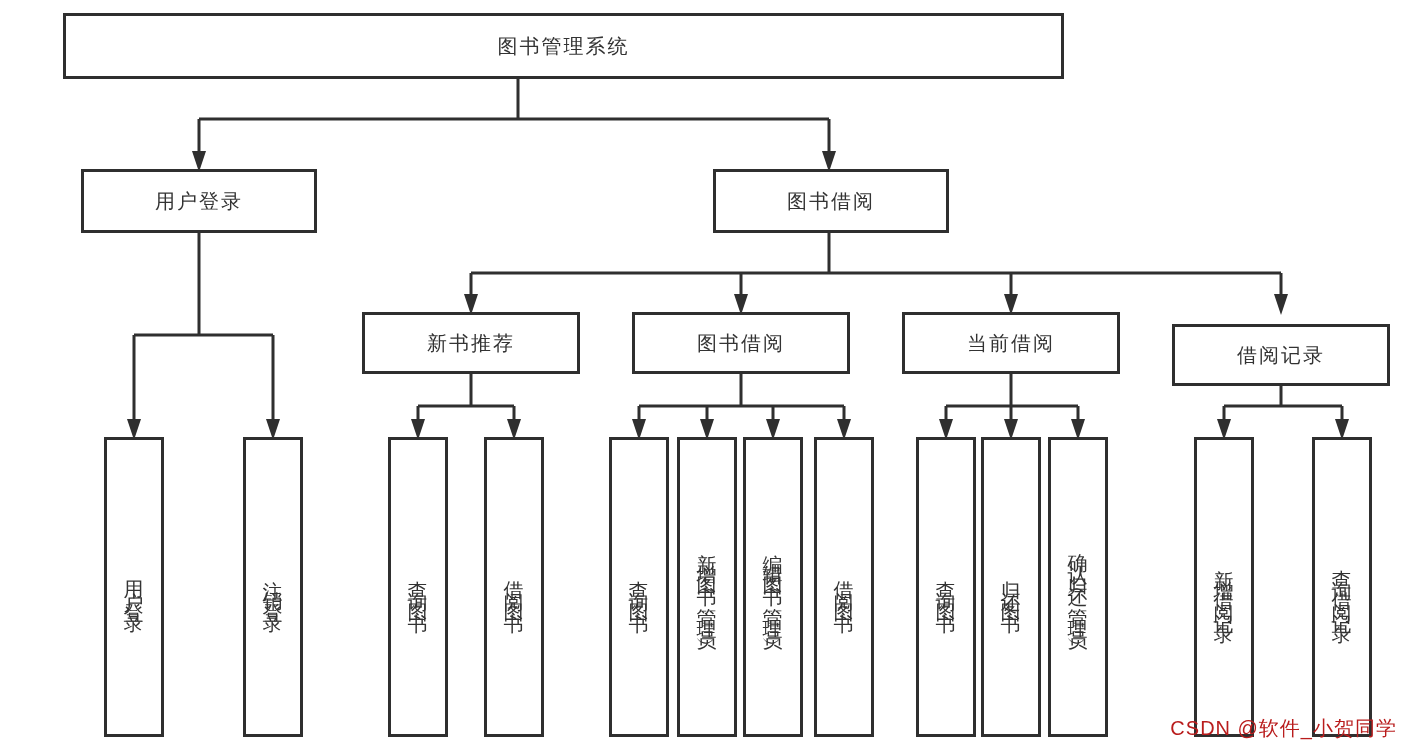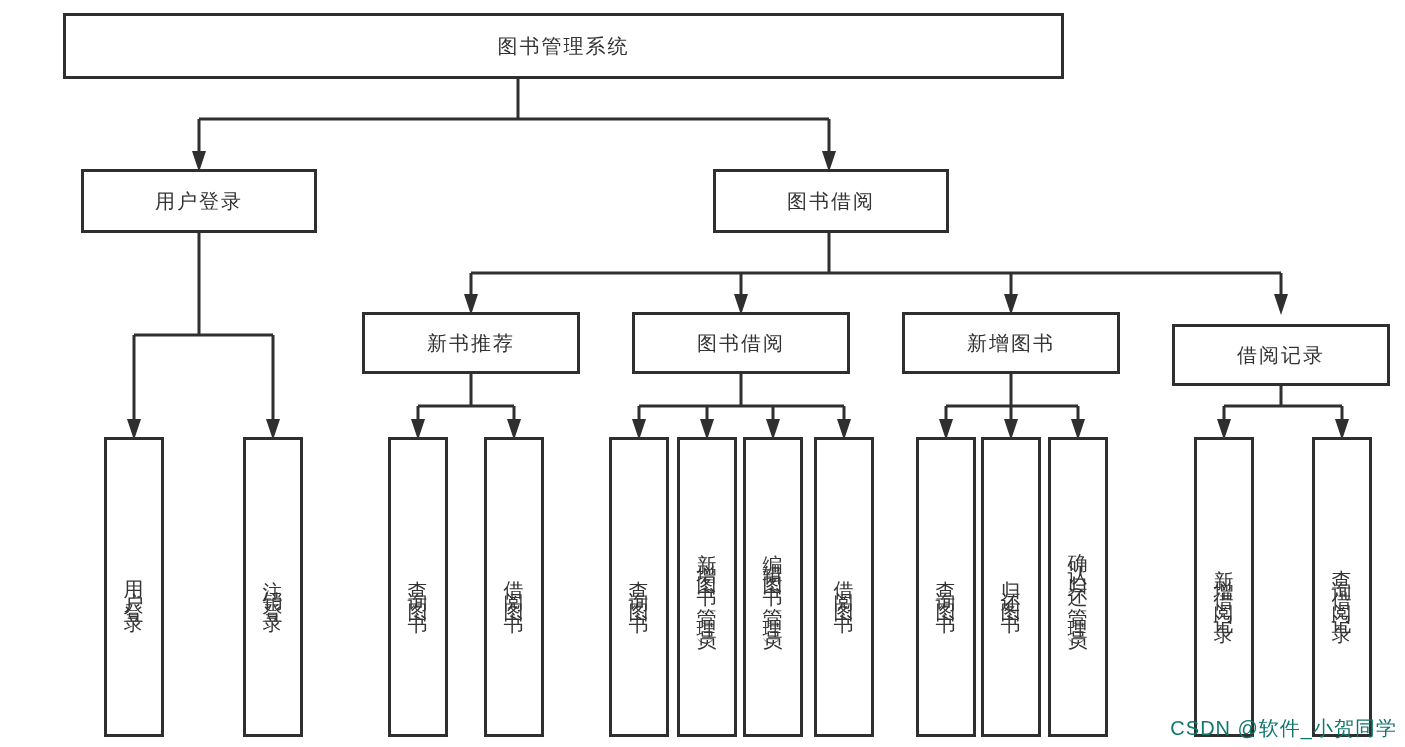--- a/index.html
+++ b/index.html
@@ -43,21 +43,21 @@
     font-size: 20px;
     letter-spacing: 11px;
     line-height: 1;
   }
   .watermark {
     position: absolute;
     right: 8px;
     bottom: 5px;
     z-index: 5;
     font-size: 20px;
-    color: #0f766e;
+    color: #b91c1c;
     letter-spacing: 1px;
     white-space: nowrap;
   }
 </style>
 </head>
 <body>
 
 <div class="canvas">
 
   <svg class="connectors" width="1405" height="747" viewBox="0 0 1405 747">
@@ -100,21 +100,21 @@
     </g>
   </svg>
 
   <div class="node h" style="left:20px; top:13px; width:1001px; height:66px;margin-left:43px;">图书管理系统</div>
 
   <div class="node h" style="left:81px; top:169px; width:236px; height:64px;">用户登录</div>
   <div class="node h" style="left:713px; top:169px; width:236px; height:64px;">图书借阅</div>
 
   <div class="node h" style="left:632px; top:312px; width:218px; height:62px;">图书借阅</div>
   <div class="node h" style="left:362px; top:312px; width:218px; height:62px;">新书推荐</div>
-  <div class="node h" style="left:902px; top:312px; width:218px; height:62px;">新增图书</div>
+  <div class="node h" style="left:902px; top:312px; width:218px; height:62px;">当前借阅</div>
   <div class="node h" style="left:1172px; top:324px; width:218px; height:62px;">借阅记录</div>
 
   <div class="node v" style="left:104px; top:437px; width:60px; height:300px;">用户登录</div>
   <div class="node v" style="left:243px; top:437px; width:60px; height:300px;">注销登录</div>
 
   <div class="node v" style="left:388px; top:437px; width:60px; height:300px;">查询图书</div>
   <div class="node v" style="left:484px; top:437px; width:60px; height:300px;">借阅图书</div>
 
   <div class="node v" style="left:609px; top:437px; width:60px; height:300px;">查询图书</div>
   <div class="node v" style="left:677px; top:437px; width:60px; height:300px;">新增图书（管理员）</div>

